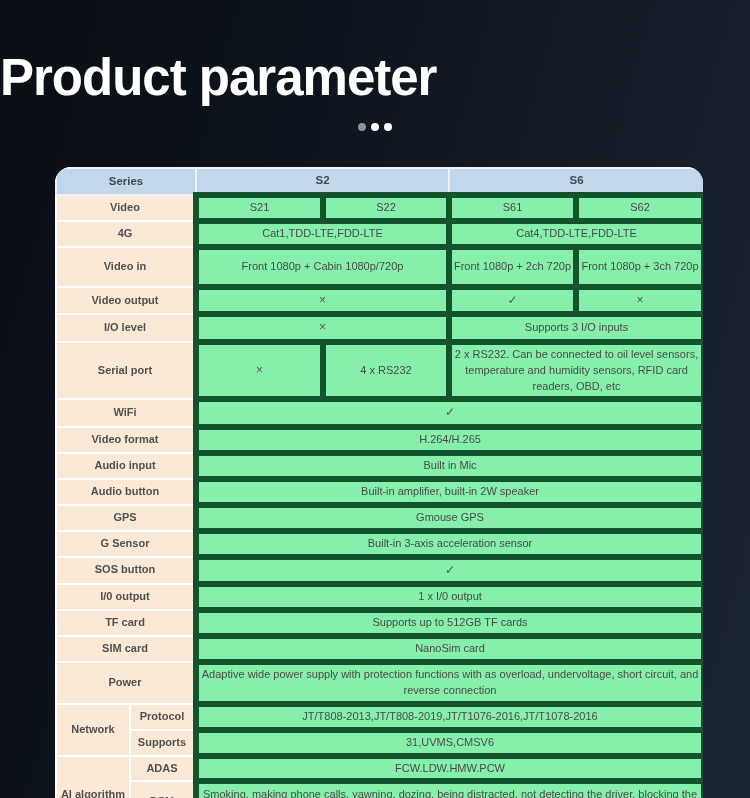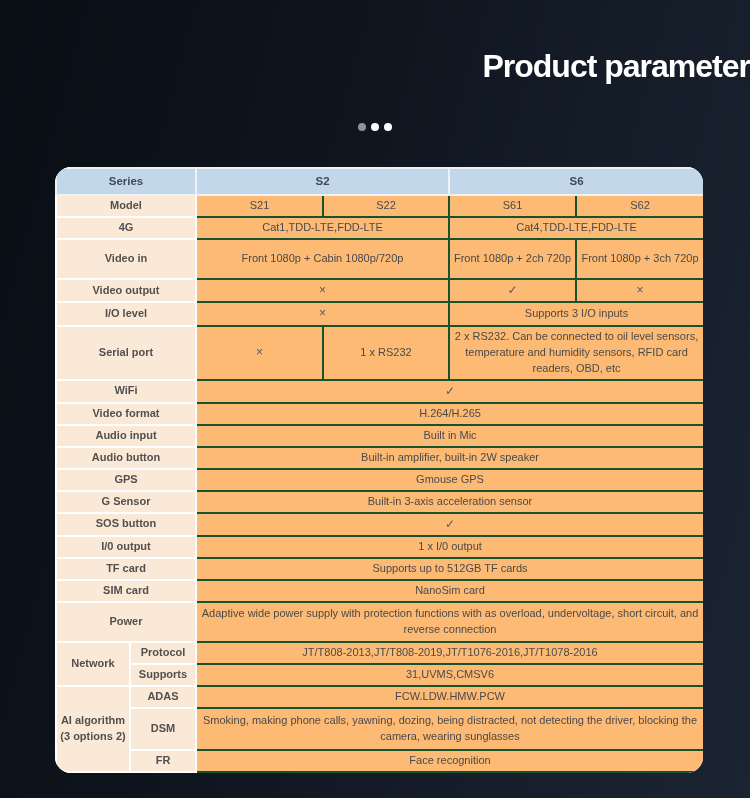--- a/index.html
+++ b/index.html
@@ -5,22 +5,22 @@
   * { margin:0; padding:0; box-sizing:border-box; }
   html,body { width:750px; height:798px; overflow:hidden; }
   body {
     font-family:"Liberation Sans", sans-serif;
     background:linear-gradient(105deg,#0a0e15 0%,#0e141d 35%,#141c28 65%,#1b2431 100%);
     position:relative;
     color:#4a4a4a;
   }
   .title {
     position:absolute; top:48px; left:0; width:750px;
-    text-align:right; color:#ffffff;
-    font-size:32px; font-weight:bold; letter-spacing:-1px;
+    text-align:left; color:#ffffff;
+    font-size:51px; font-weight:bold; letter-spacing:-1px;
   }
   .dots { position:absolute; top:123px; left:0; width:750px;
     display:flex; justify-content:center; gap:5px; }
   .dot { width:8px; height:8px; border-radius:50%; background:#ffffff; }
   .dot.dim { background:#8e939a; }
 
   .table-wrap {
     position:absolute; left:55px; top:167px; width:648px;
     border-radius:16px; overflow:hidden; background:#ffffff;
   }
@@ -29,21 +29,21 @@
   td { text-align:center; vertical-align:middle; padding:2px 0; }
   td.hd {
     background:#c3d7eb; font-weight:bold; color:#414a55;
     border:2px solid #eef2f6; height:27px; font-size:11.5px;
   }
   td.lbl {
     background:#fbe9d8; font-weight:bold; color:#52504e;
     border:2px solid #ffffff; font-size:11px;
   }
   td.d {
-    background:#fdba74; border:2px solid #14532d; color:#4a4a4a;
+    background:#86efac; border:6px solid #14532d; color:#4a4a4a;
   }
   td.sym { font-size:12px; color:#5a5a5a; }
   tr.h20 td { height:21px; }
   tr.h40 td { height:40px; }
   tr.h54 td { height:54px; }
   tr.h42 td { height:42px; }
 </style>
 </head>
 <body>
 
@@ -67,21 +67,21 @@
   </colgroup>
 
   <tbody>
         <tr>
     <td class="hd" colspan="2">Series</td>
     <td class="hd" colspan="2">S2</td>
     <td class="hd" colspan="2">S6</td>
   </tr>
 
   <tr class="h20">
-    <td class="lbl" colspan="2">Model</td>
+    <td class="lbl" colspan="2">Video</td>
     <td class="d">S21</td>
     <td class="d">S22</td>
     <td class="d">S61</td>
     <td class="d">S62</td>
   </tr>
 
   <tr class="h20">
     <td class="lbl" colspan="2">4G</td>
     <td class="d" colspan="2">Cat1,TDD-LTE,FDD-LTE</td>
     <td class="d" colspan="2">Cat4,TDD-LTE,FDD-LTE</td>
@@ -103,21 +103,21 @@
 
   <tr class="h20">
     <td class="lbl" colspan="2">I/O level</td>
     <td class="d sym" colspan="2">×</td>
     <td class="d" colspan="2">Supports 3 I/O inputs</td>
   </tr>
 
   <tr class="h54">
     <td class="lbl" colspan="2">Serial port</td>
     <td class="d sym">×</td>
-    <td class="d">1 x RS232</td>
+    <td class="d">4 x RS232</td>
     <td class="d" colspan="2">2 x RS232. Can be connected to oil level sensors, temperature and humidity sensors, RFID card readers, OBD, etc</td>
   </tr>
 
   <tr class="h20">
     <td class="lbl" colspan="2">WiFi</td>
     <td class="d sym" colspan="4">✓</td>
   </tr>
 
   <tr class="h20">
     <td class="lbl" colspan="2">Video format</td>

